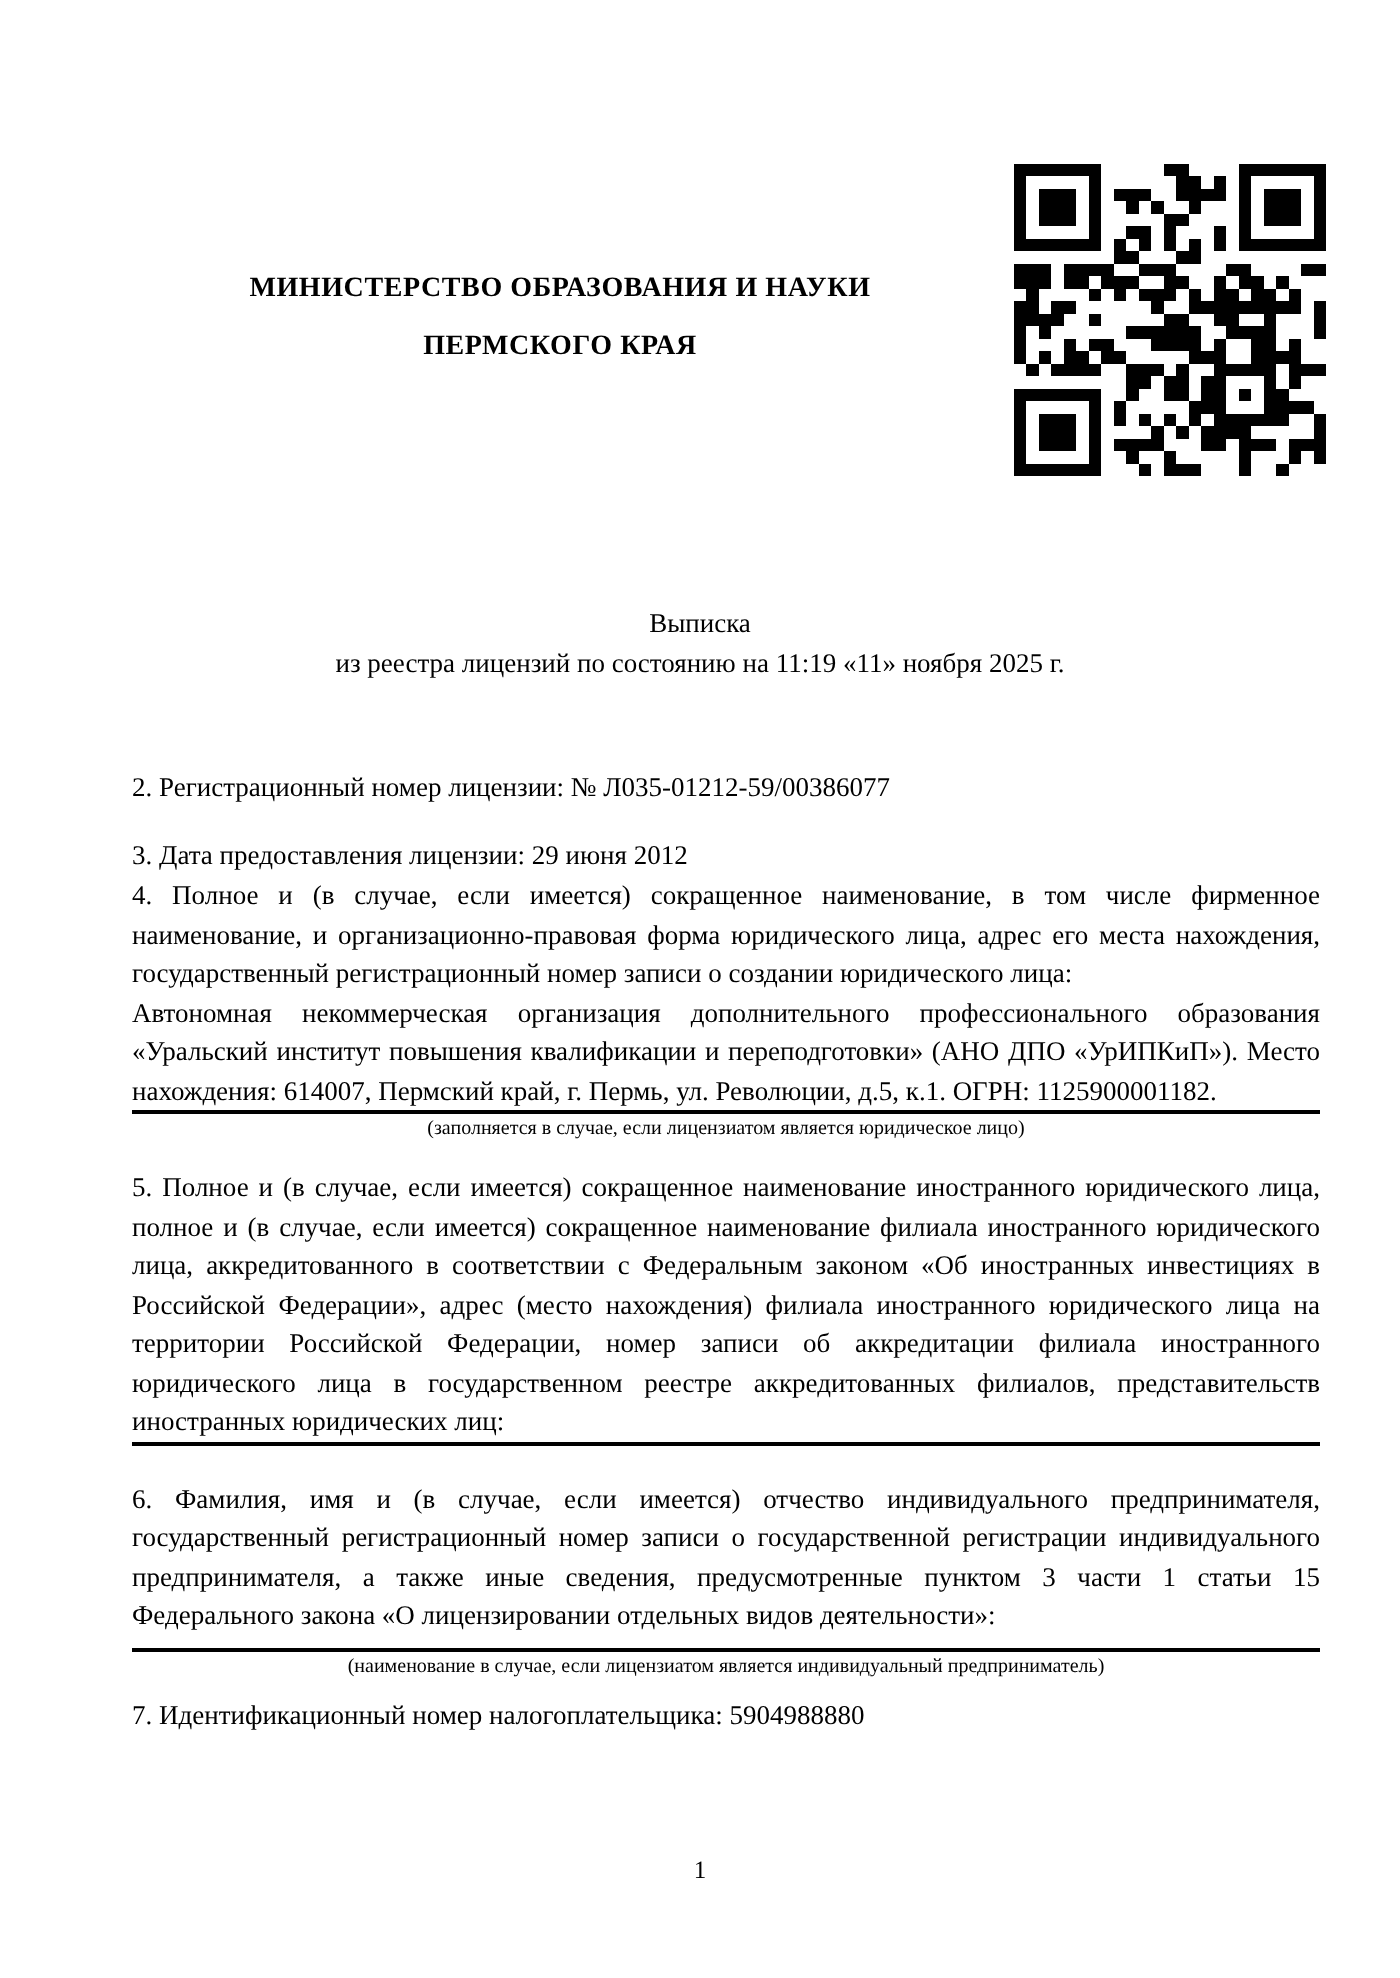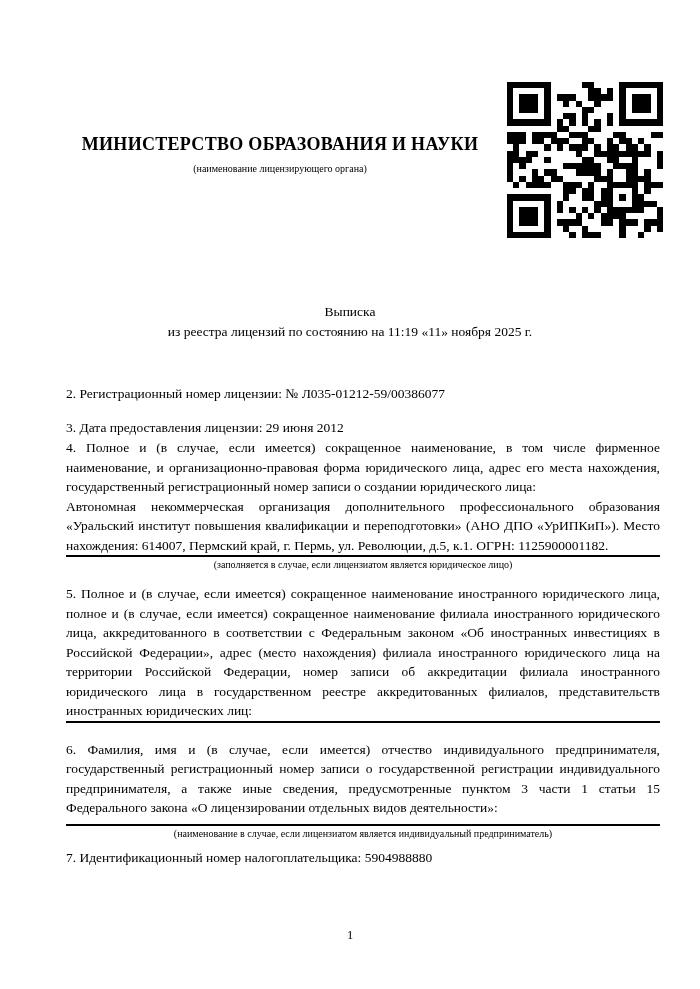--- a/index.html
+++ b/index.html
@@ -17,21 +17,21 @@
     background: #ffffff;
   }
   
   .ministry {
     position: absolute;
     left: 40px; top: 130px; width: 480px;
     text-align: center;
   }
   .ministry-line {
     font-weight: bold;
-    font-size: 18px;
+    font-size: 14px;
     line-height: 29px;
     letter-spacing: 0.3px;
   }
   .ministry-caption {
     font-size: 10px;
     line-height: 13px;
     margin-top: 3px;
   }
   .qr {
     position: absolute;
@@ -81,21 +81,21 @@
     font-size: 12.5px;
   }
 </style>
 </head>
 <body>
 
 <div class="page">
 
   <div class="ministry">
     <div class="ministry-line">МИНИСТЕРСТВО ОБРАЗОВАНИЯ И НАУКИ</div>
-    <div class="ministry-caption">(наименование лицензирующего органа)</div>
+    <div class="ministry-line">ПЕРМСКОГО КРАЯ</div>
   </div>
 
   <svg id="qr" class="qr" viewBox="0 0 25 25" shape-rendering="crispEdges">
       <rect x="0" y="0" width="1" height="1" fill="#000000"></rect>
       <rect x="1" y="0" width="1" height="1" fill="#000000"></rect>
       <rect x="2" y="0" width="1" height="1" fill="#000000"></rect>
       <rect x="3" y="0" width="1" height="1" fill="#000000"></rect>
       <rect x="4" y="0" width="1" height="1" fill="#000000"></rect>
       <rect x="5" y="0" width="1" height="1" fill="#000000"></rect>
       <rect x="6" y="0" width="1" height="1" fill="#000000"></rect>

